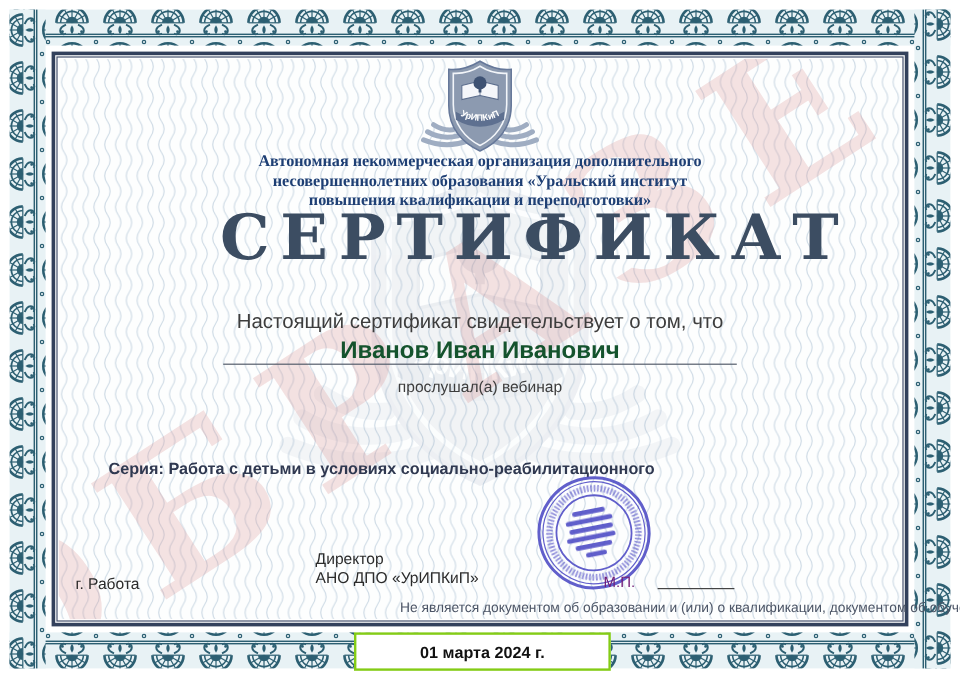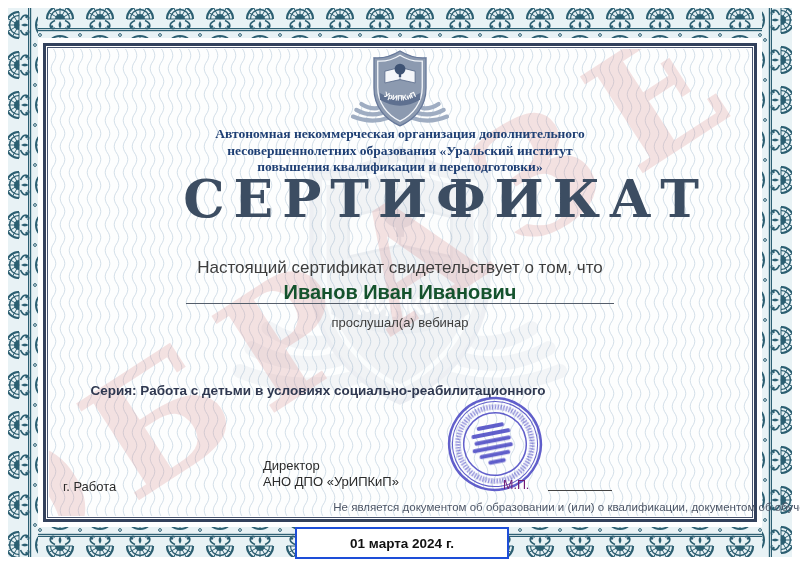--- a/index.html
+++ b/index.html
@@ -35,21 +35,21 @@
   .course{left:0;top:341px;width:636px;text-align:center;
     font-size:13.5px;font-weight:bold;line-height:21px;color:#2f3850;margin-top:39px;}
   .stamp-svg{left:445px;top:394px;width:100px;height:100px;filter:blur(0.3px);}
   .director{left:263px;top:458px;width:250px;font-size:13px;line-height:15.5px;color:#2b2b2b;}
   .city{left:63px;top:479px;font-size:13px;color:#2b2b2b;}
   .mp{left:503px;top:478px;font-size:12.5px;color:#701a75;}
   .sigline{left:548px;top:490px;width:64px;height:0;border-top:1.5px solid #444;}
   .disclaimer{left:0;top:501px;width:800px;text-align:right;font-size:11.5px;color:#4c5566;padding-left:28px;}
   .datebox{
     position:absolute;left:295px;top:527px;width:210px;height:28px;z-index:5;
-    background:#ffffff;border:2px solid #1d4ed8;
+    background:#ffffff;border:2px solid #84cc16;
     display:flex;align-items:center;justify-content:center;
     font-size:13.5px;font-weight:bold;color:#111111;
   }
 </style>
 </head>
 <body>
 
 <div class="cert">
 
   <div class="inner">

